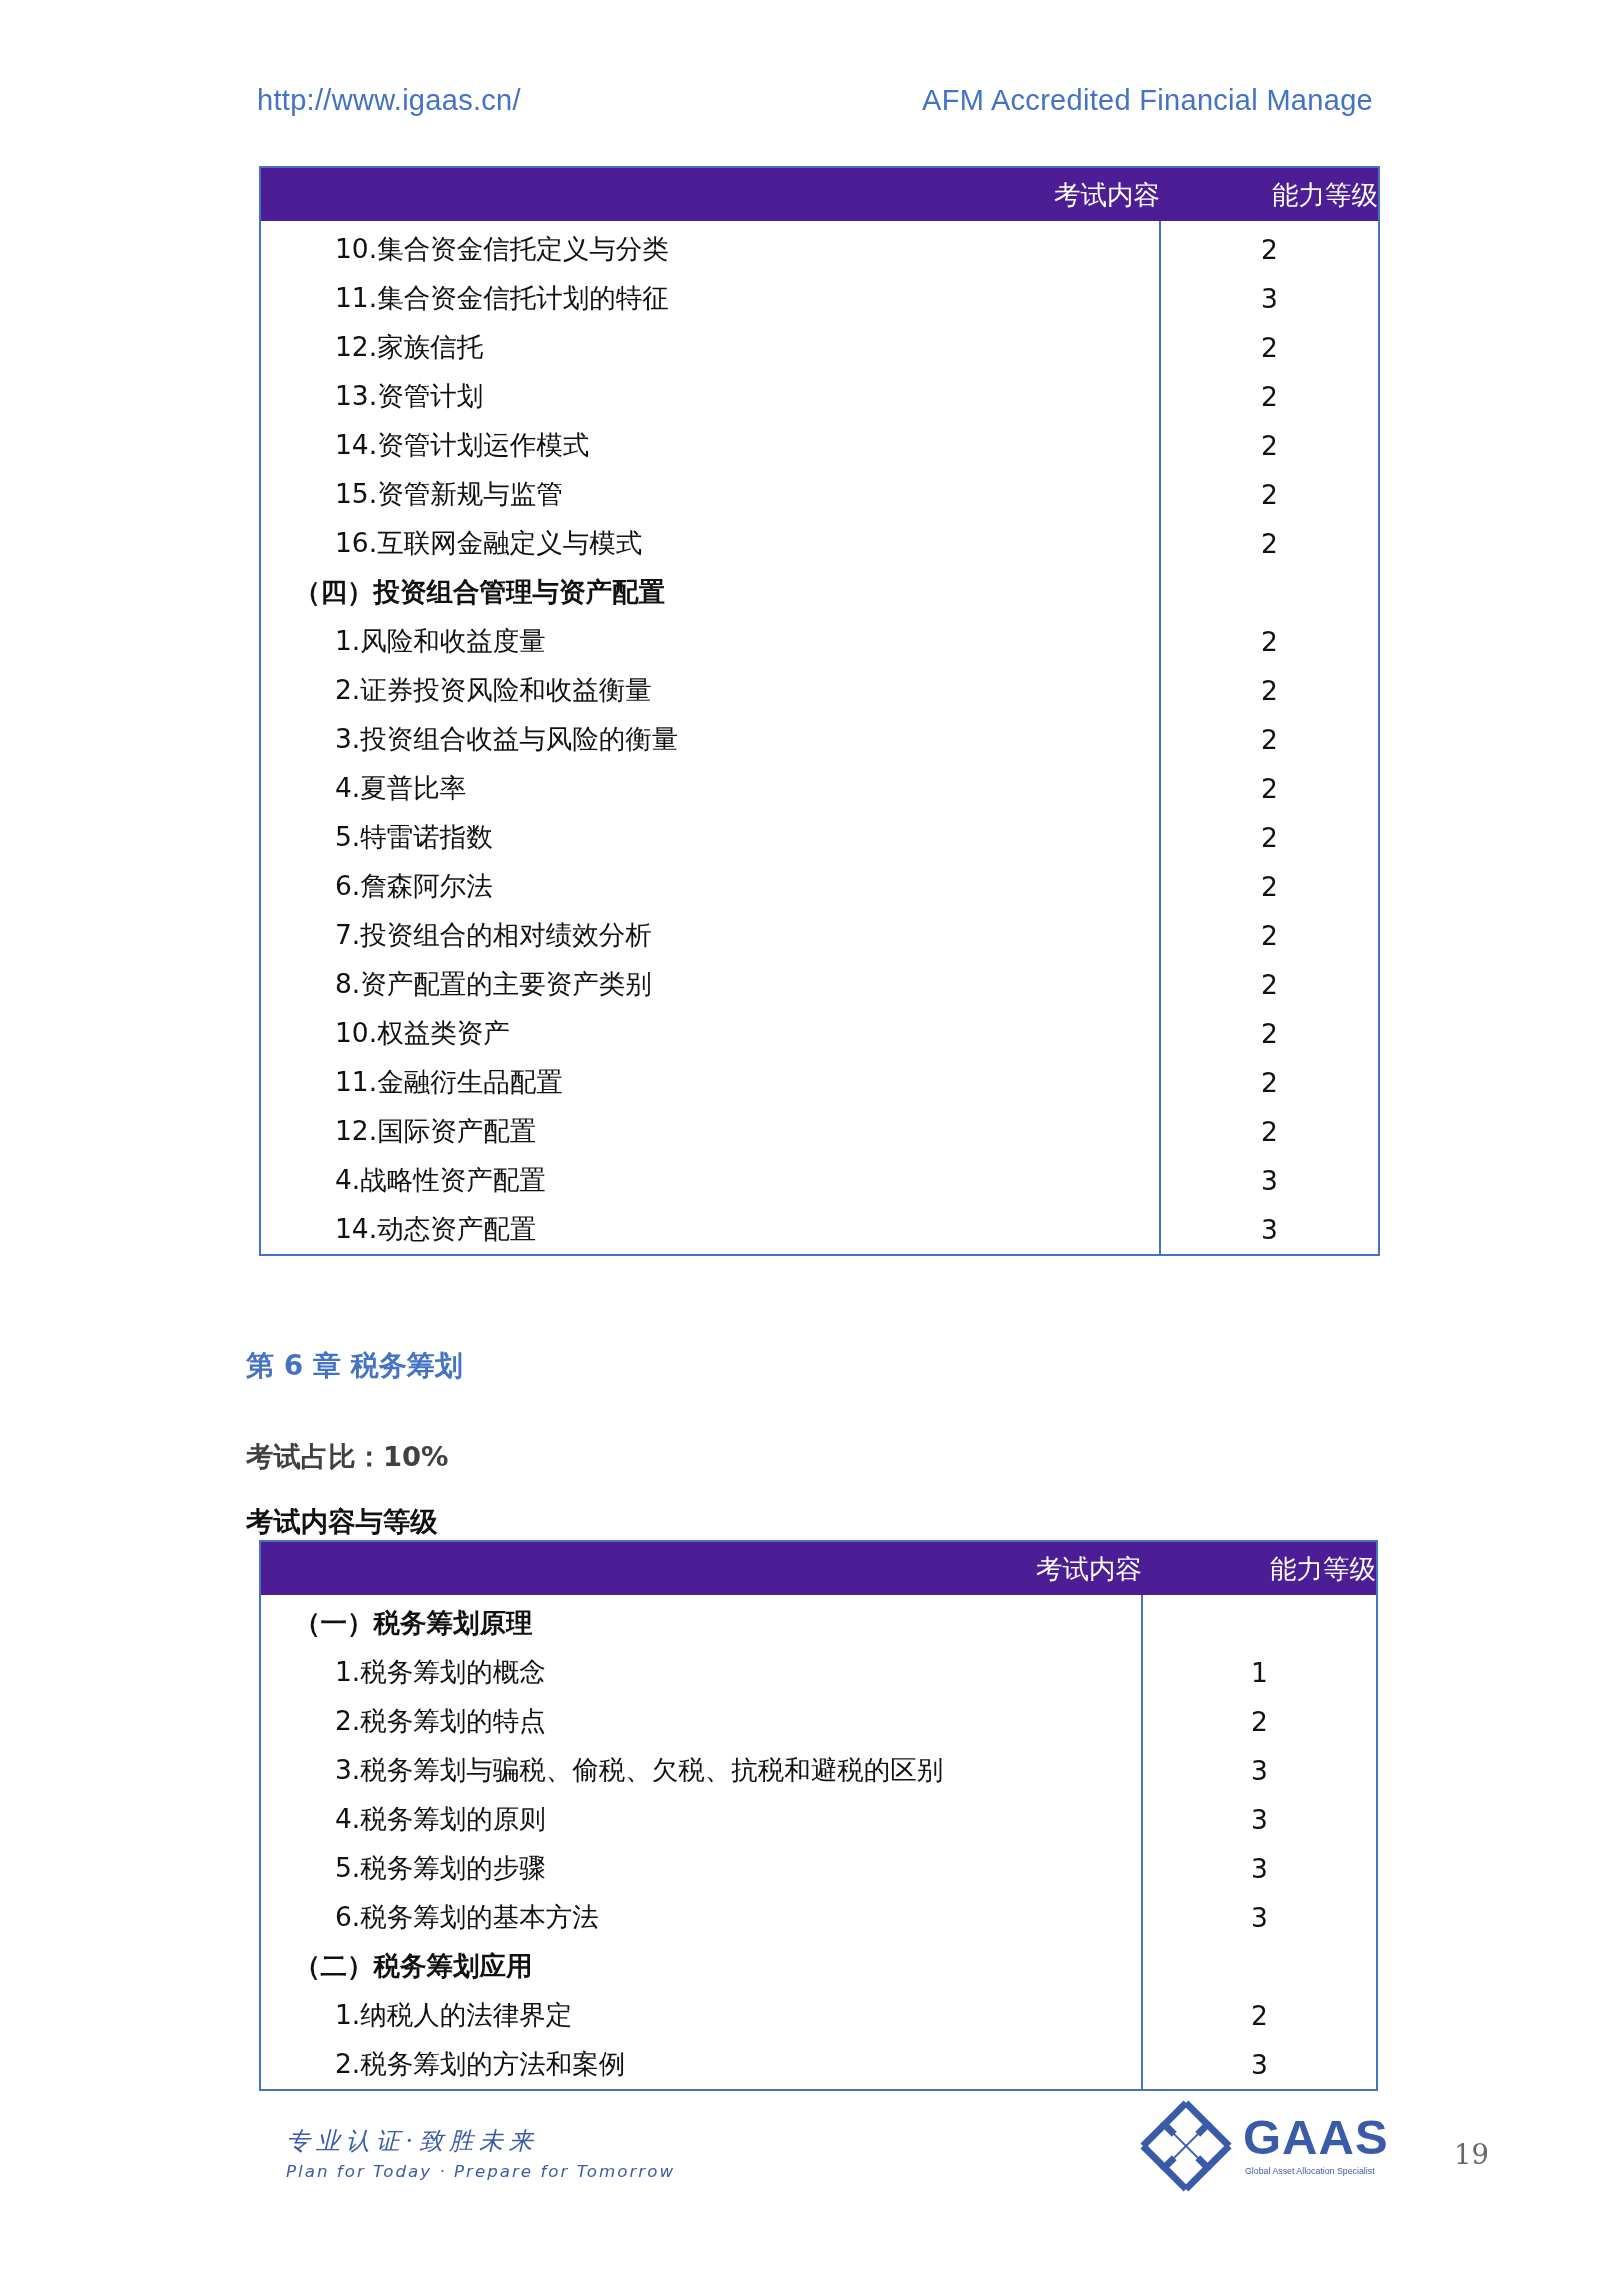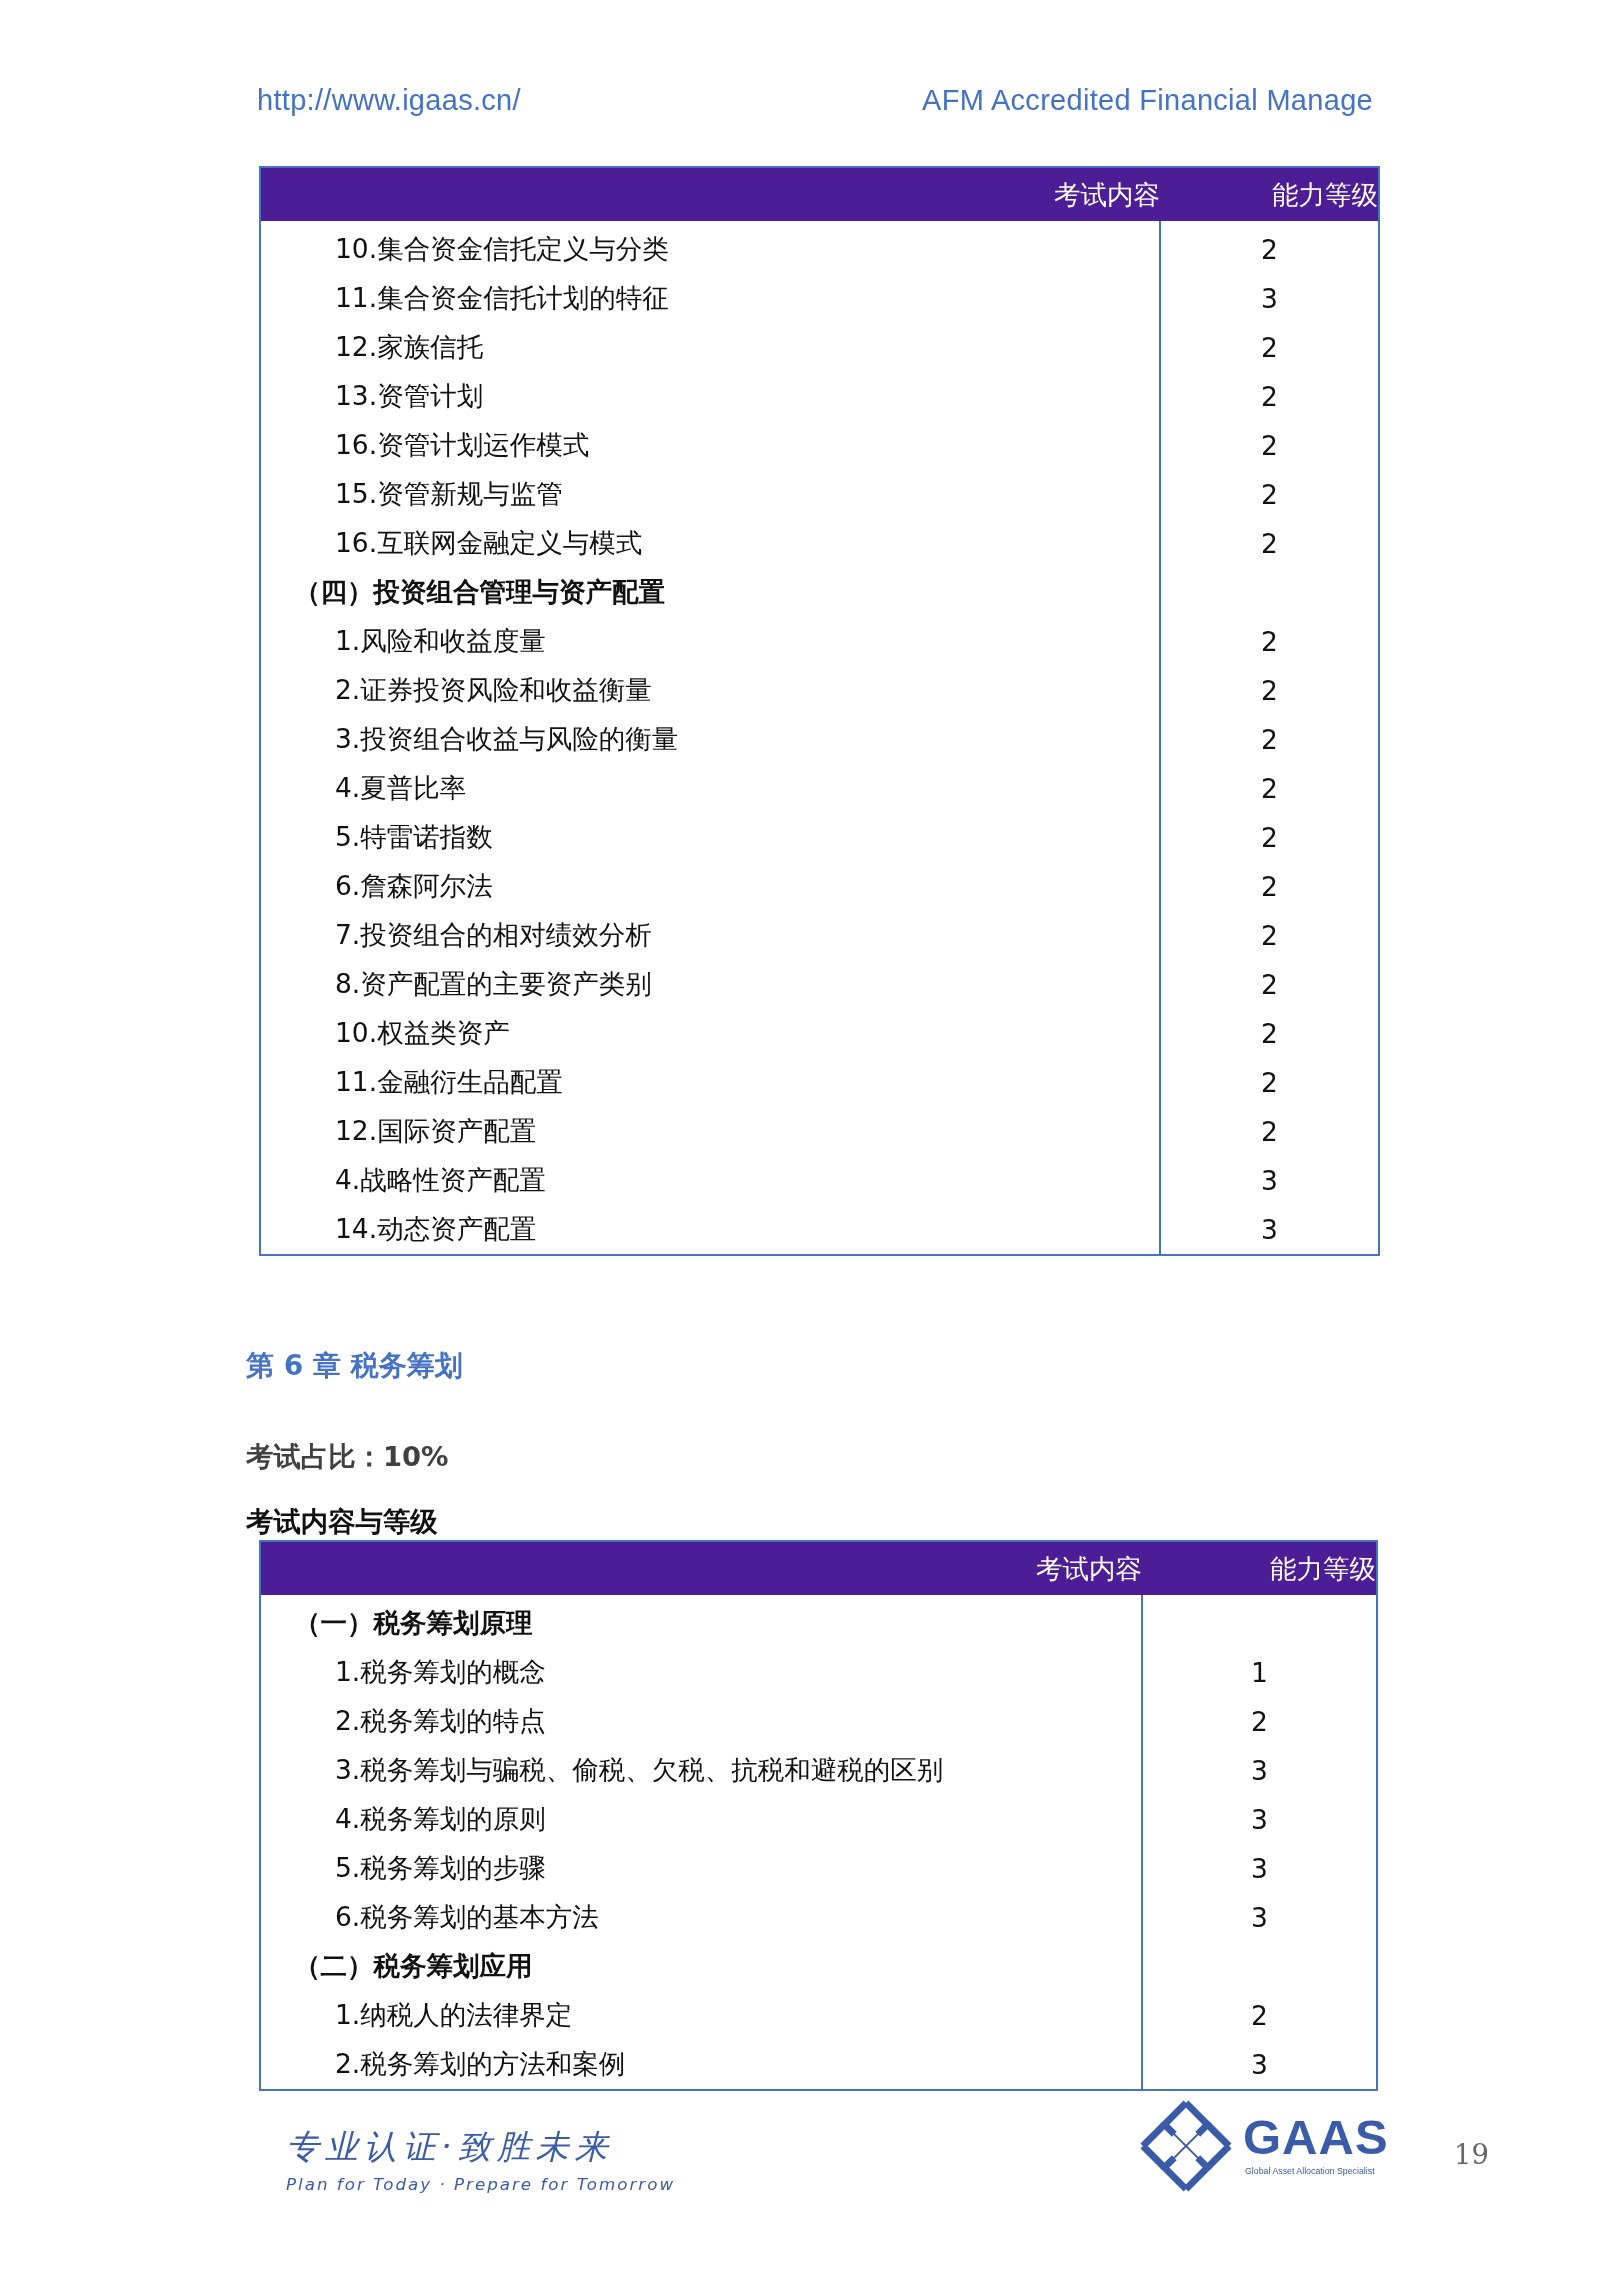--- a/index.html
+++ b/index.html
@@ -24,21 +24,21 @@
   #t1 col.c1 { width:900px; } #t1 col.c2 { width:219px; }
   #t2 { top:1540px; width:1117px; }
   #t2 col.c1 { width:882px; } #t2 col.c2 { width:235px; }
 
   .chap { position:absolute; left:246px; top:1347px; font-size:28px; font-weight:bold;
           color:#4472C4; }
   .ratio { position:absolute; left:246px; top:1439px; font-size:27.4px; font-weight:bold; color:#404040; }
   .sub { position:absolute; left:246px; top:1504px; font-size:27.4px; font-weight:bold; color:#111; }
 
   .slogan { position:absolute; left:286px; top:2125px; color:#3a5ba8; }
-  .slogan .zh { font-family:"DejaVu Serif", serif; font-size:33px; letter-spacing:5.9px; font-style:italic; }
+  .slogan .zh { font-family:"DejaVu Serif", serif; font-size:24px; letter-spacing:5.9px; font-style:italic; }
   .slogan .en { font-family:"DejaVu Sans", sans-serif; font-size:16.7px; font-style:italic;
                 letter-spacing:2px; margin-top:3.9px; }
 
   .logo { position:absolute; left:1139px; top:2099px; width:255px; height:96px; }
   .logo-mark { position:absolute; left:0; top:0; width:94px; height:94px; }
   .logo-word { position:absolute; left:104px; top:9.8px; font-family:"Liberation Sans", sans-serif;
                font-weight:bold; font-size:49px; color:#3a5ba8; letter-spacing:1px; }
   .logo-sub { position:absolute; left:106px; top:67px; font-family:"Liberation Sans", sans-serif;
               font-size:8.8px; color:#3a5ba8; white-space:nowrap; }
   .page-num { position:absolute; left:1454px; top:2139px; font-family:"DejaVu Serif", serif;
@@ -72,21 +72,21 @@
       </tr>
       <tr>
         <td class="c-item">12.家族信托</td>
         <td class="c-lvl">2</td>
       </tr>
       <tr>
         <td class="c-item">13.资管计划</td>
         <td class="c-lvl">2</td>
       </tr>
       <tr>
-        <td class="c-item">16.资管计划运作模式</td>
+        <td class="c-item">14.资管计划运作模式</td>
         <td class="c-lvl">2</td>
       </tr>
       <tr>
         <td class="c-item">15.资管新规与监管</td>
         <td class="c-lvl">2</td>
       </tr>
       <tr>
         <td class="c-item">16.互联网金融定义与模式</td>
         <td class="c-lvl">2</td>
       </tr>

